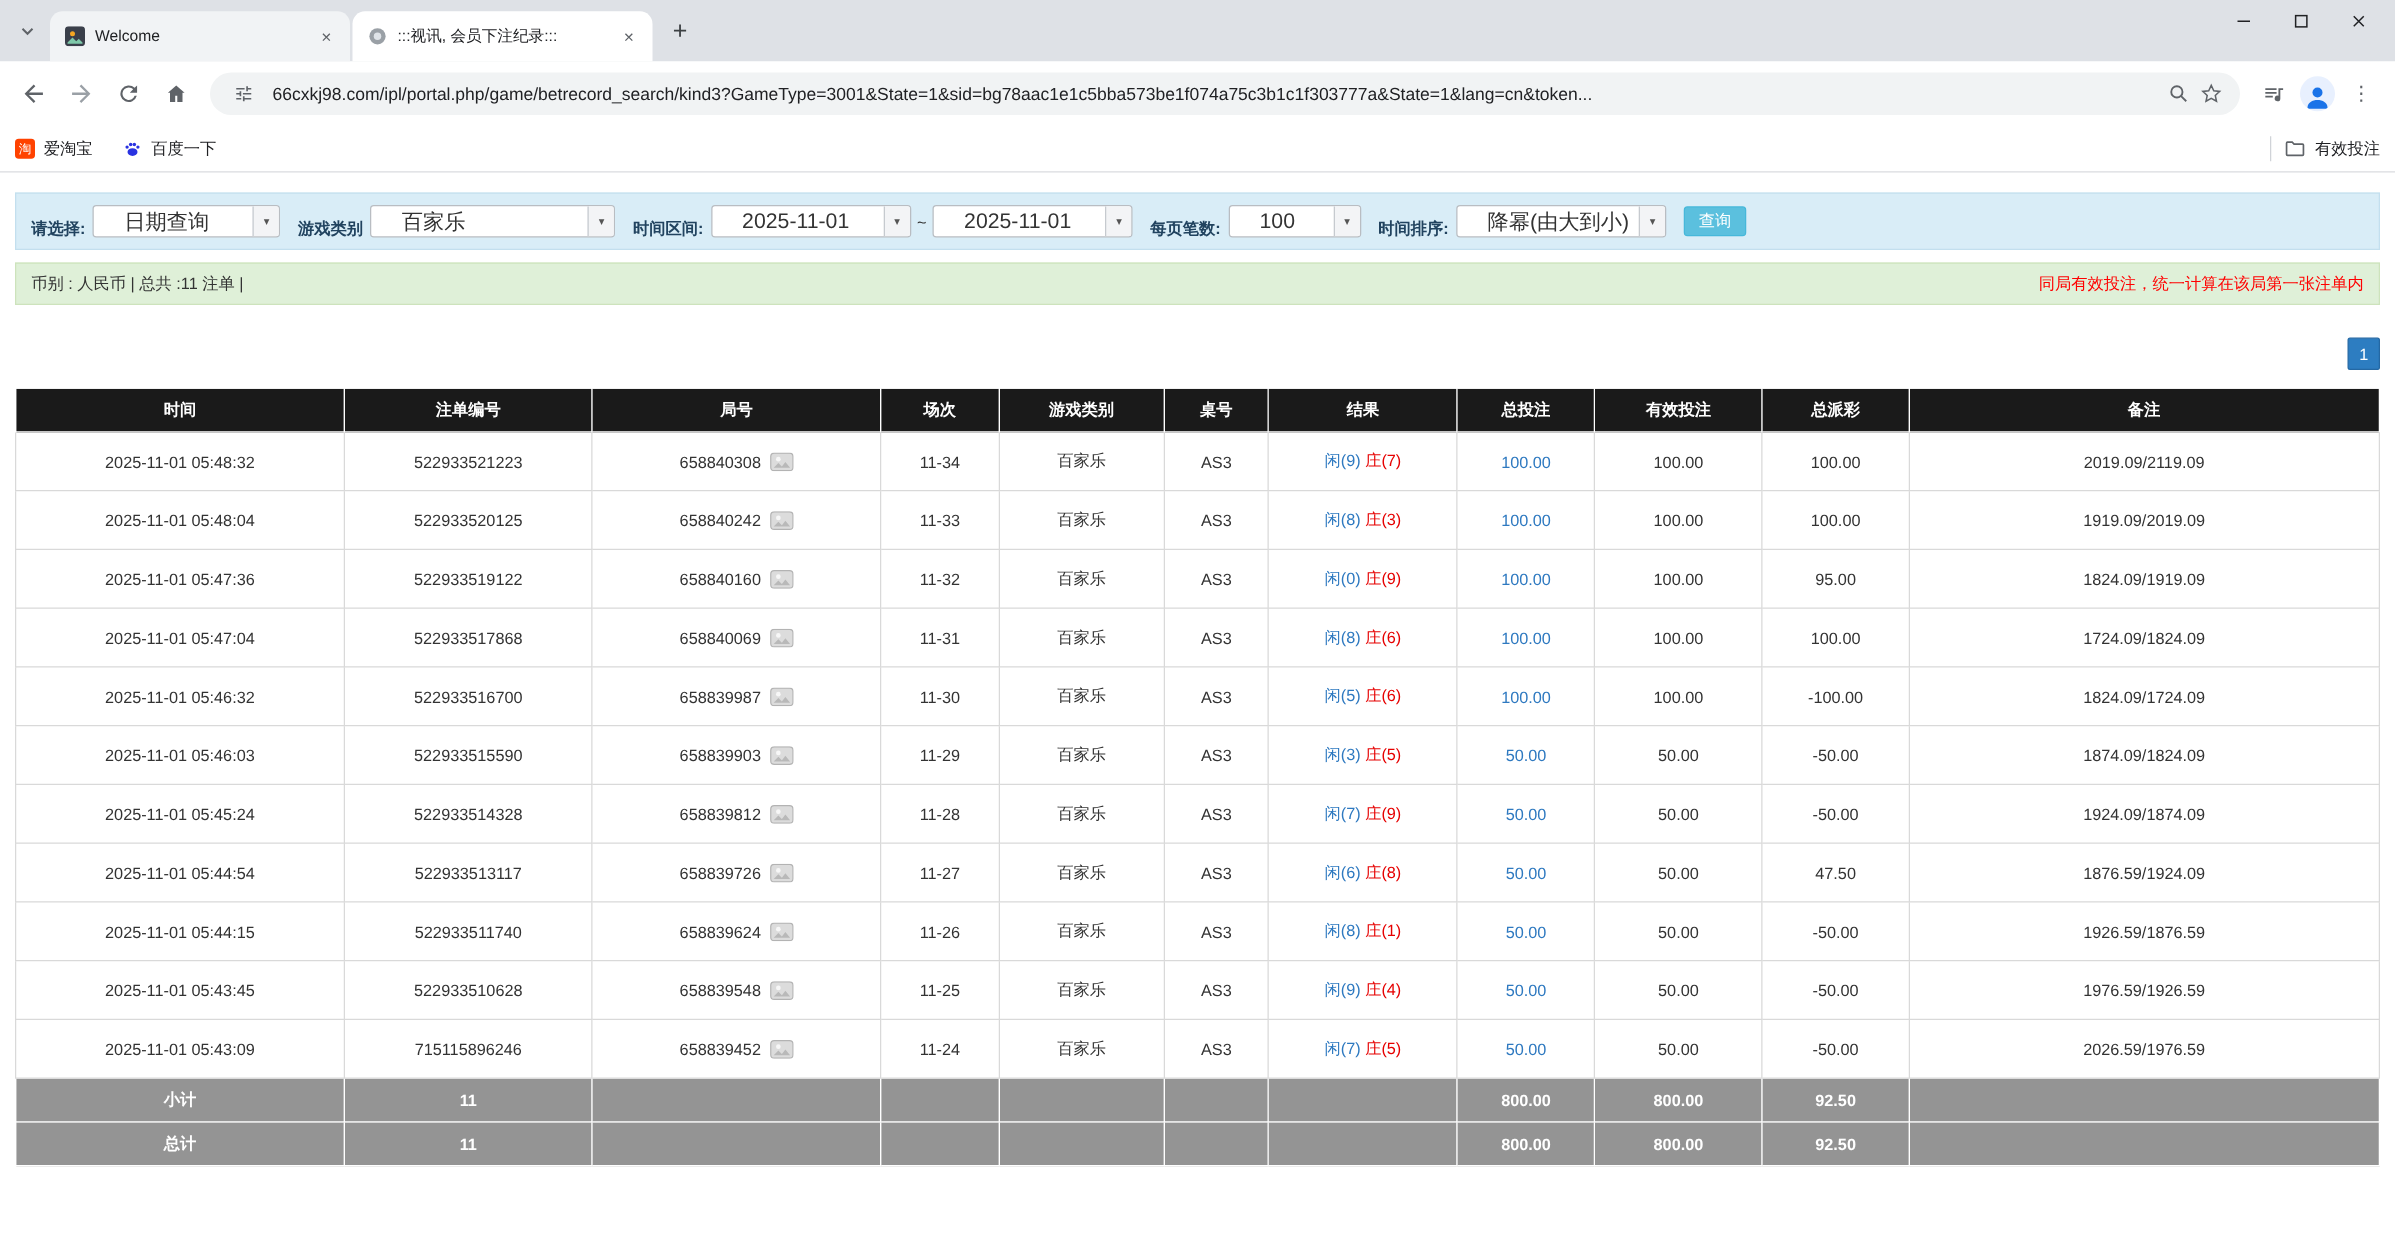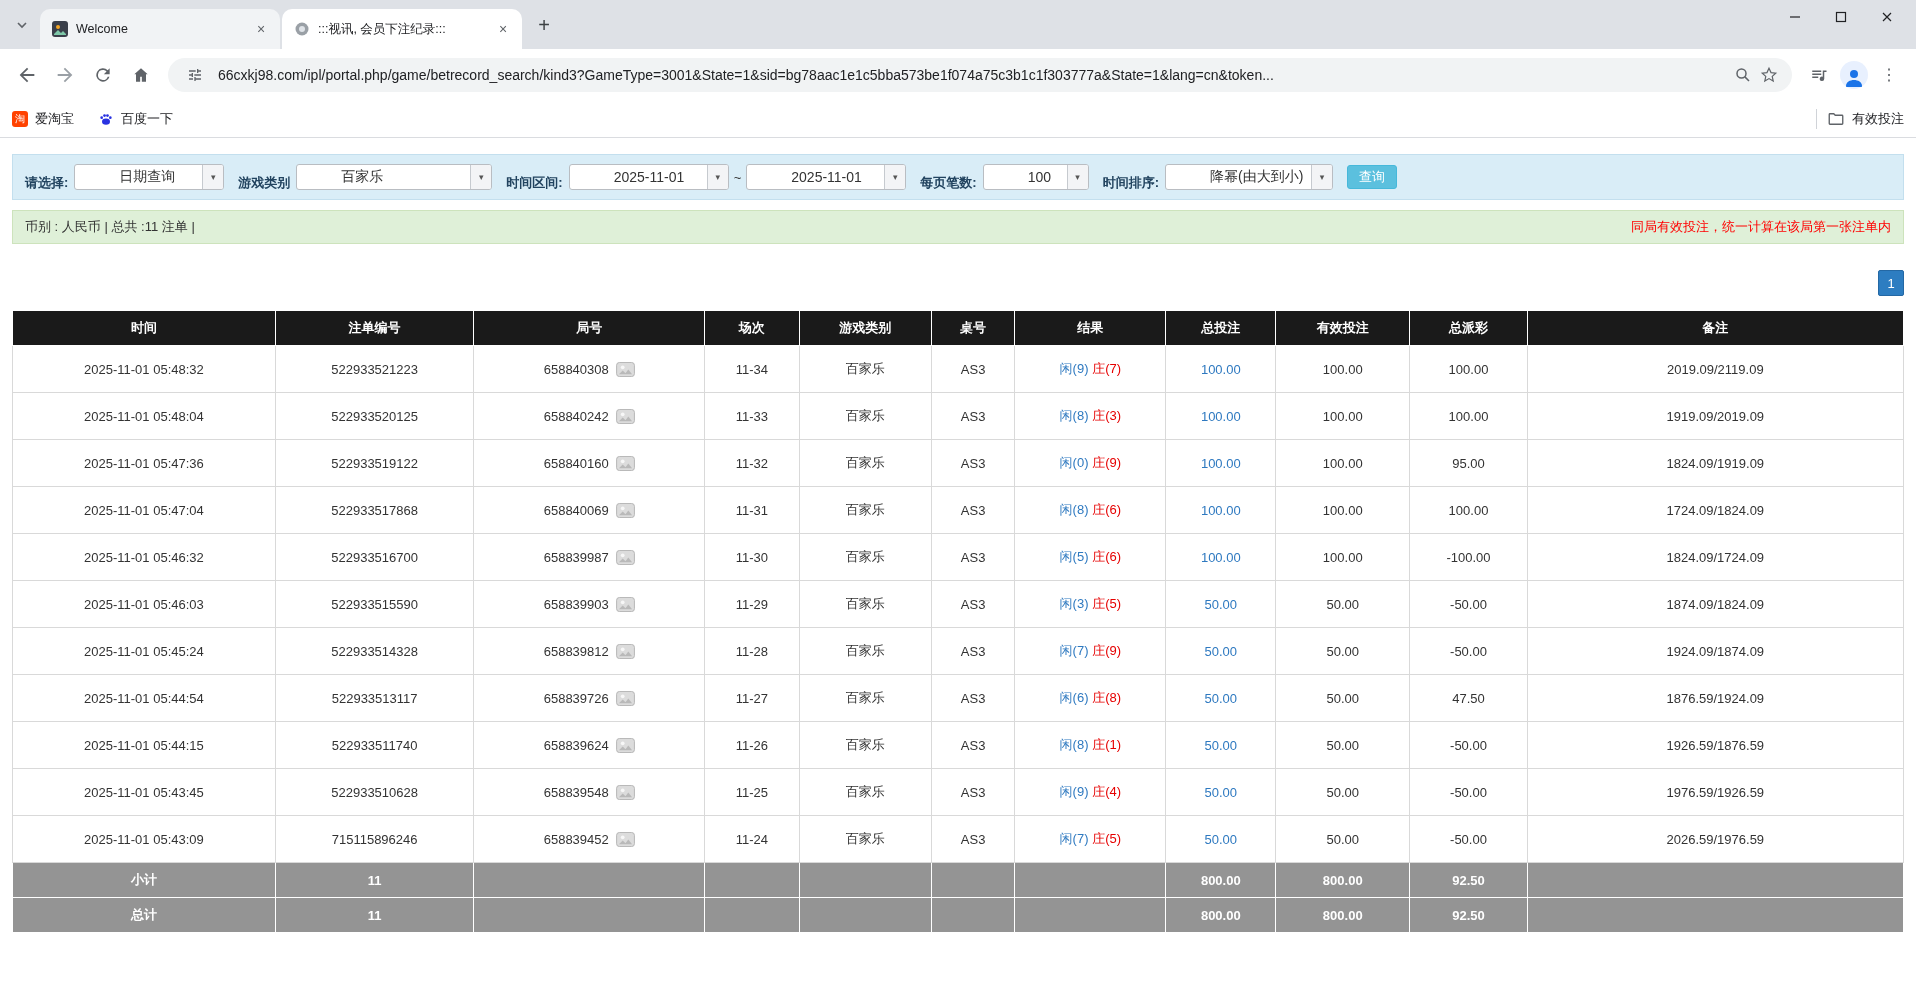--- a/index.html
+++ b/index.html
@@ -94,22 +94,22 @@
     border: 1px solid #c3dfee; height: 46px;
     display: flex; align-items: center; padding: 0 10px; white-space: nowrap;
   }
   .flabel { font-size: 13px; font-weight: bold; color: #21435f; margin: 12px 6px 0 14px; }
   .flabel.first { margin-left: 2px; }
   .combo {
     display: inline-flex; align-items: stretch; height: 26px; background: #fff;
     border: 1px solid #b9bdc2; border-radius: 3px; overflow: hidden; flex: none; cursor: pointer;
   }
   .combo-value {
-    flex: 1; display: flex; align-items: center; padding: 0 8px;
-    font-size: 14px; color: #333; overflow: hidden; margin-left: 36px;
+    flex: 1; display: flex; align-items: center; padding: 0 24px;
+    font-size: 17px; color: #333; overflow: hidden;
   }
   .combo-arrow {
     width: 21px; border-left: 1px solid #c6cacf; background: #f3f4f6;
     display: flex; align-items: center; justify-content: center;
     font-size: 9px; color: #555; flex: none;
   }
   .range-sep { font-size: 13px; color: #333; margin: 0 5px; }
   .btn-search {
     margin-left: 14px; background: var(--button-teal, #5bc0de); border: 1px solid #46b8da;
     color: #fff; font-size: 13px; padding: 2px 11px; border-radius: 3px; cursor: pointer;

